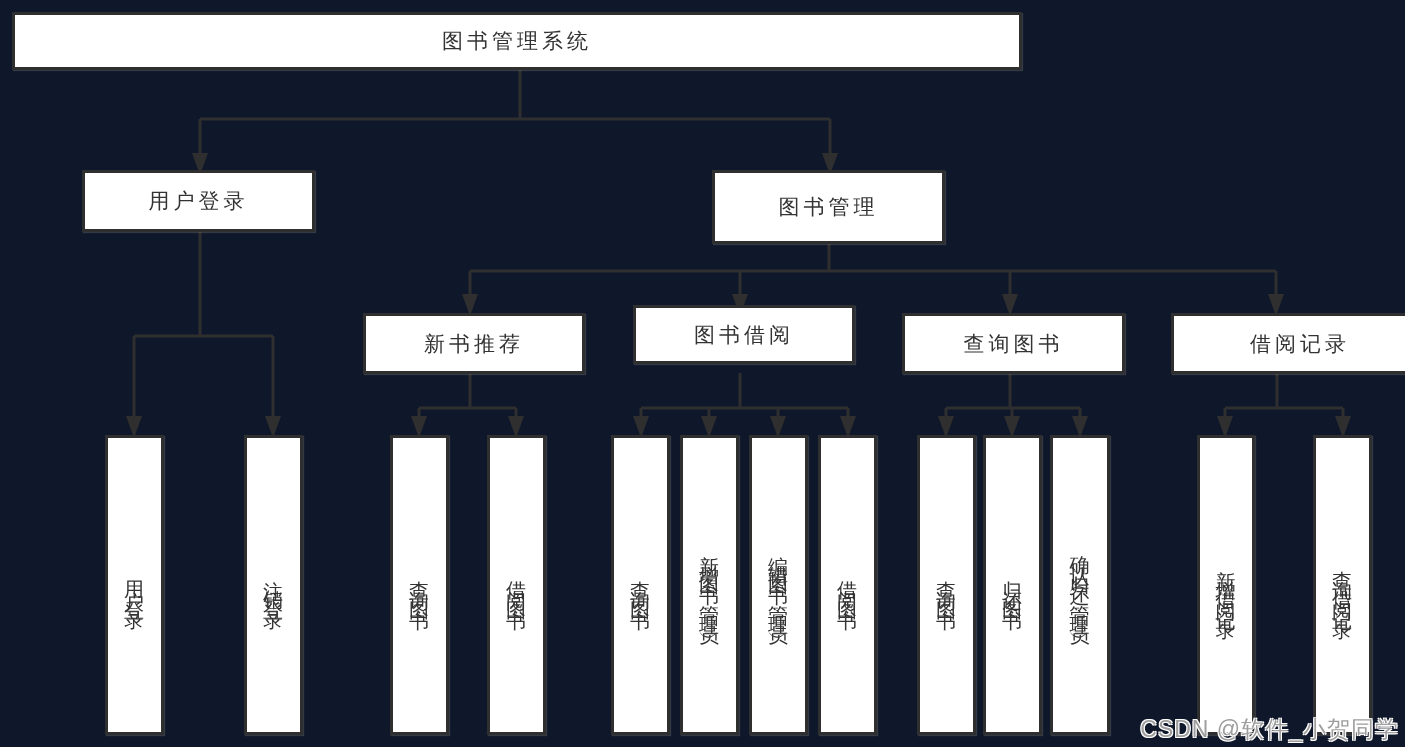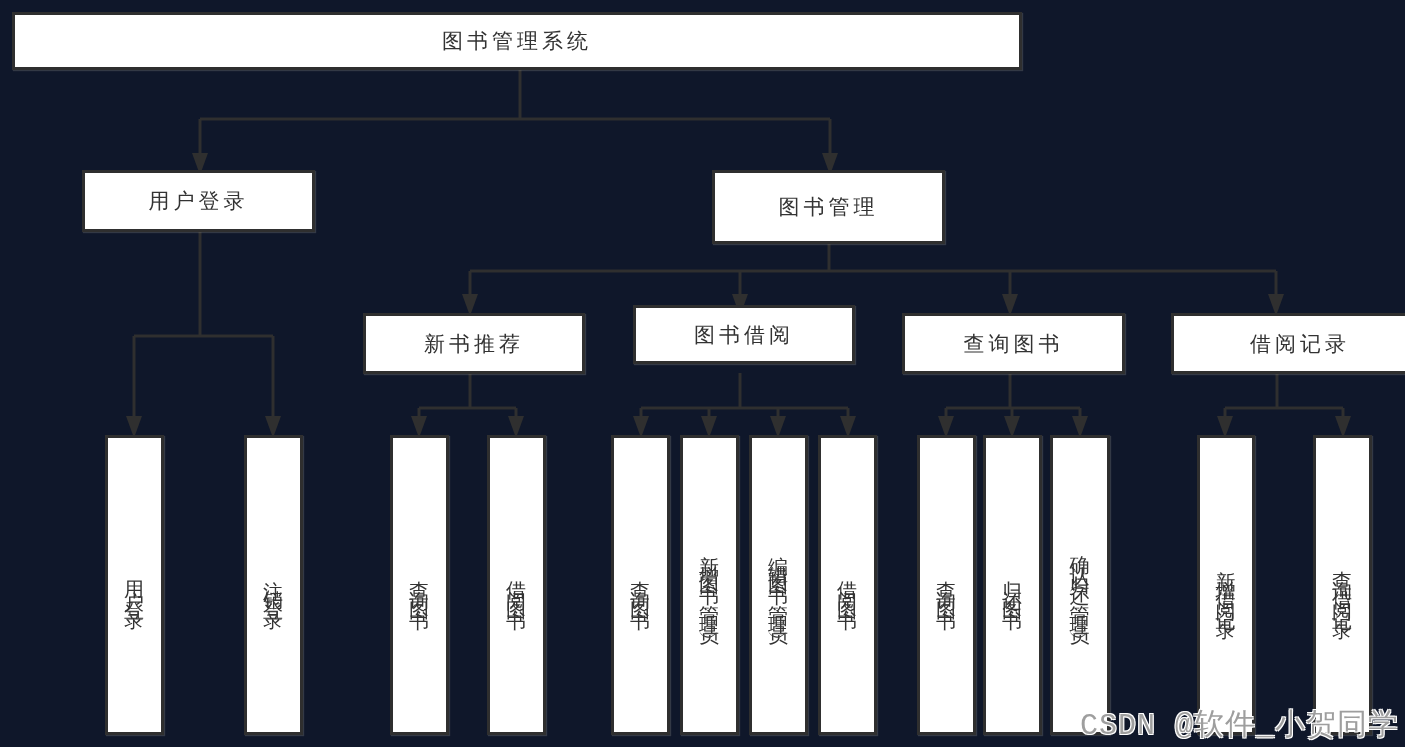--- a/index.html
+++ b/index.html
@@ -65,26 +65,25 @@
   .n-c4 { left: 818px;  top: 435px; width: 59px; height: 300px; }
   .n-d1 { left: 917px;  top: 435px; width: 59px; height: 300px; }
   .n-d2 { left: 983px;  top: 435px; width: 59px; height: 300px; }
   .n-d3 { left: 1050px; top: 435px; width: 60px; height: 300px; }
   .n-e1 { left: 1197px; top: 435px; width: 58px; height: 300px; }
   .n-e2 { left: 1313px; top: 435px; width: 59px; height: 300px; }
   .watermark {
     position: absolute;
     right: 6px;
     bottom: 2px;
-    font-size: 30px;
+    font-size: 23px;
     color: #9e9e9e;
     letter-spacing: 1px;
     text-shadow: 1px 1px 0 #ffffff, -1px -1px 0 #ffffff, 1px -1px 0 #ffffff, -1px 1px 0 #ffffff;
     white-space: nowrap;
-    font-family: Liberation Mono, monospace;
   }
 </style>
 </head>
 <body>
 
 <div class="canvas">
 
   <svg class="connectors" viewBox="0 0 1405 747" xmlns="http://www.w3.org/2000/svg">
     <g fill="none" stroke="#2f2f2f" stroke-width="3">
 

